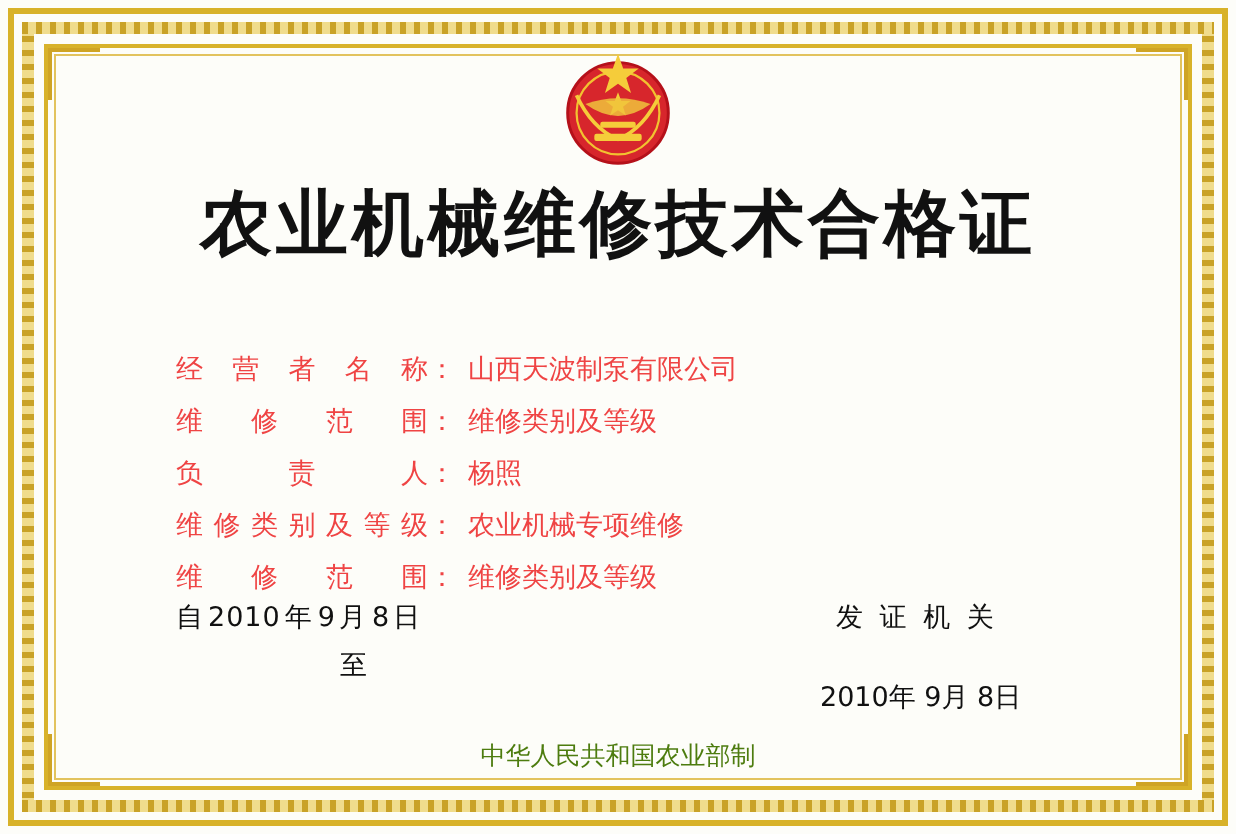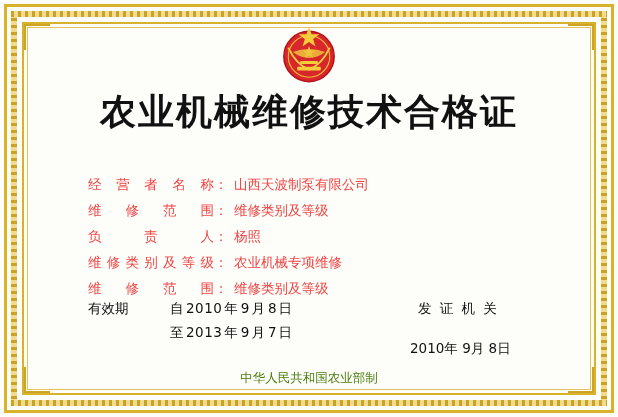--- a/index.html
+++ b/index.html
@@ -270,32 +270,28 @@
         <span class="field-colon">：</span>
         <span class="field-value">维修类别及等级</span>
       </div>
 
     </div>
 
     <div class="bottom">
 
       <div class="validity">
         <div class="validity-line">
-          <span class="validity-head">有效期</span>
           <span class="validity-prefix">自</span>
           <span class="date">
             <span class="y">2010</span><span class="unit">年</span><span>9</span><span class="unit">月</span><span>8</span><span class="unit">日</span>
           </span>
         </div>
         <div class="validity-line">
           <span class="validity-head"></span>
           <span class="validity-prefix">至</span>
-          <span class="date">
-            <span class="y">2013</span><span class="unit">年</span><span>9</span><span class="unit">月</span><span>7</span><span class="unit">日</span>
-          </span>
         </div>
       </div>
 
       <div class="issuer">
         <div class="issuer-title">发 证 机 关</div>
         <div class="issuer-date">
           <span>2010</span><span class="unit">年</span>
           <span>9</span><span class="unit">月</span>
           <span>8</span><span class="unit">日</span>
         </div>

